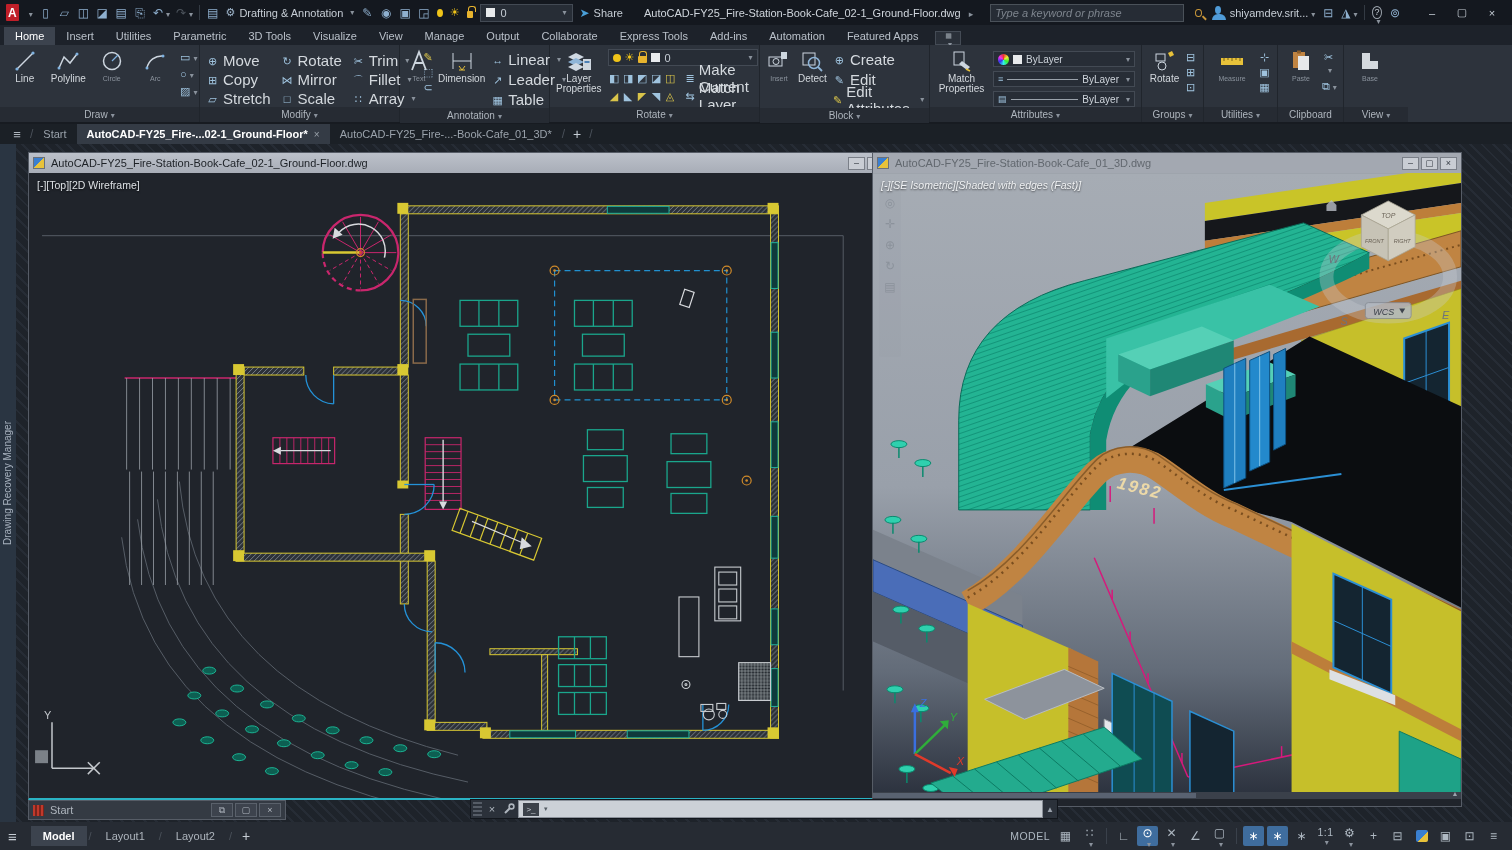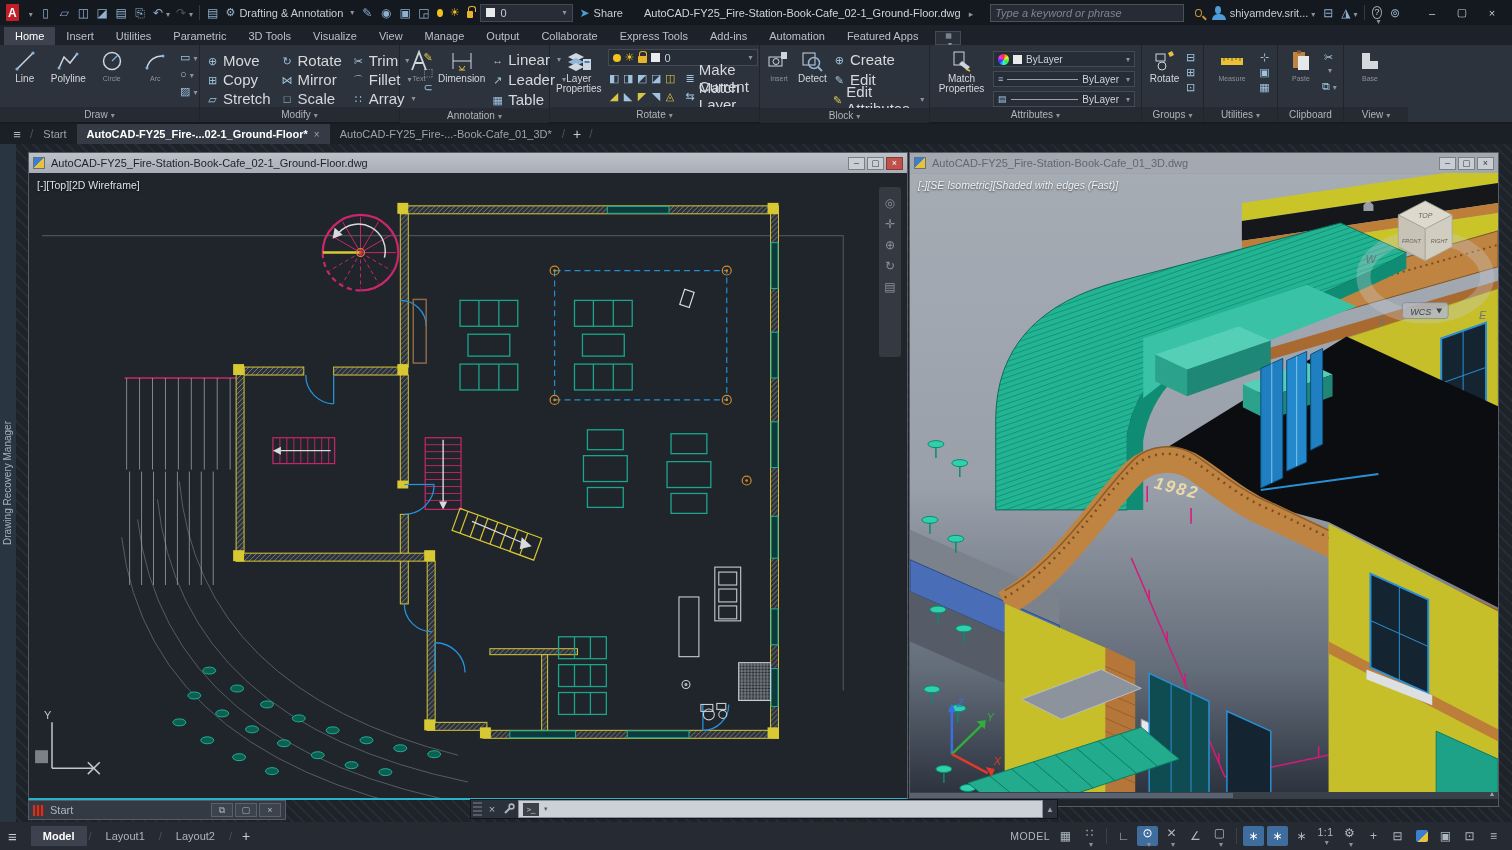--- a/index.html
+++ b/index.html
@@ -835,21 +835,21 @@
     <div class="minwin">
       <span class="mwicon"></span>
       <span class="mwlabel">Start</span>
       <div class="wbtn">
         <span>⧉</span>
         <span>▢</span>
         <span>×</span>
       </div>
     </div>
 
-    <div class="win" style="left:909px; top:8px; width:590px; height:655px;">
+    <div class="win" style="left:872px; top:8px; width:590px; height:655px;">
       <div class="win-title wt-inactive">
         <span class="dwgicon"></span>
         <span class="wt-title">AutoCAD-FY25_Fire-Station-Book-Cafe_01_3D.dwg</span>
         <div class="wbtn">
           <span>–</span>
           <span>▢</span>
           <span>×</span>
         </div>
       </div>
       <div style="position:relative; width:588px; height:626px; overflow:hidden;font-style:italic;">

